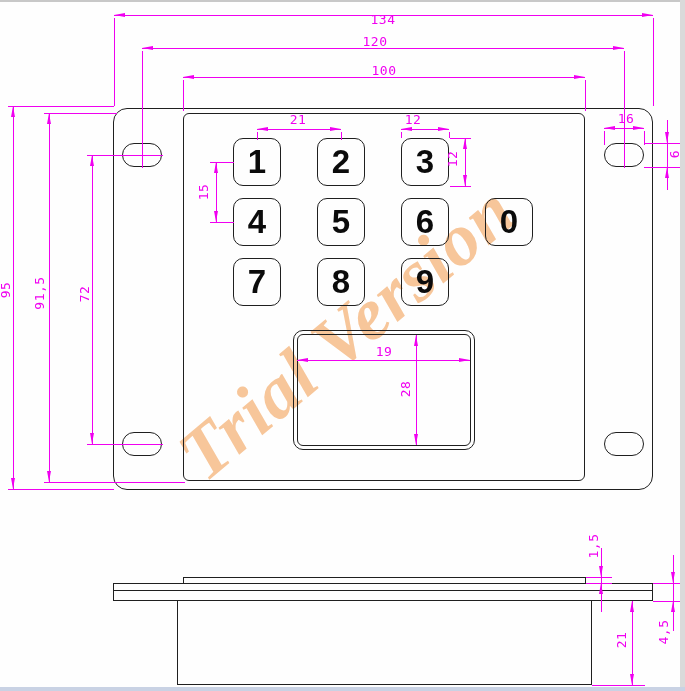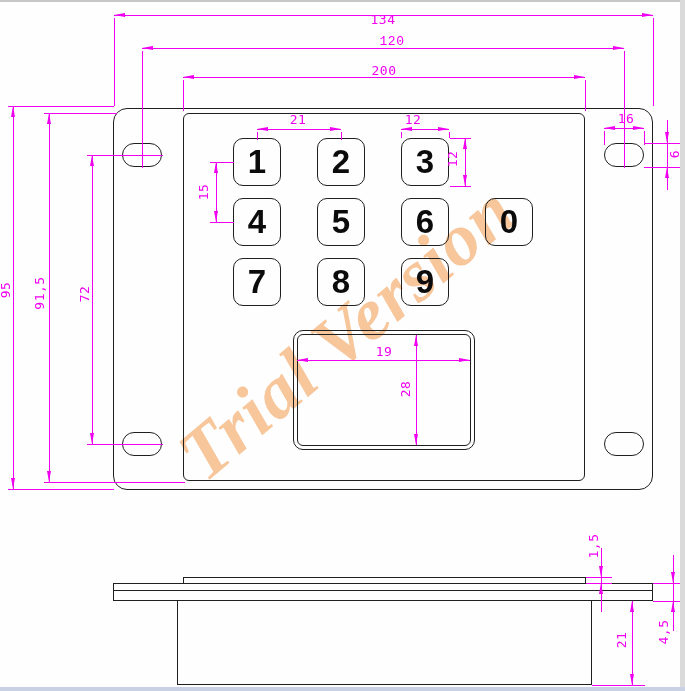--- a/index.html
+++ b/index.html
@@ -98,28 +98,28 @@
   <div class="aR" style="left:642px;top:13px;"></div>
   <div class="ext v" style="left:114px;top:18px;height:88px;"></div>
   <div class="ext v" style="left:653px;top:18px;height:88px;"></div>
   <div class="dt" style="left:353px;top:12px;">134</div>
 
   <div class="dl" style="left:142px;top:48px;width:482px;"></div>
   <div class="aL" style="left:142px;top:46px;"></div>
   <div class="aR" style="left:613px;top:46px;"></div>
   <div class="ext v" style="left:142px;top:51px;height:117px;"></div>
   <div class="ext v" style="left:624px;top:51px;height:117px;"></div>
-  <div class="dt" style="left:362px;top:34px;font-family:Liberation Mono, monospace;">120</div>
+  <div class="dt" style="left:345px;top:34px;">120</div>
 
   <div class="dl" style="left:183px;top:77px;width:402px;"></div>
   <div class="aL" style="left:183px;top:75px;"></div>
   <div class="aR" style="left:574px;top:75px;"></div>
   <div class="ext v" style="left:183px;top:80px;height:31px;"></div>
   <div class="ext v" style="left:585px;top:80px;height:31px;"></div>
-  <div class="dt" style="left:354px;top:63px;">200</div>
+  <div class="dt" style="left:354px;top:63px;">100</div>
 
   <div class="dv" style="left:13px;top:106px;height:383px;"></div>
   <div class="aU" style="left:11px;top:106px;"></div>
   <div class="aD" style="left:11px;top:478px;"></div>
   <div class="ext h" style="left:8px;top:106px;width:106px;"></div>
   <div class="ext h" style="left:8px;top:489px;width:106px;"></div>
   <div class="dt v" style="left:-24px;top:282px;">95</div>
 
   <div class="dv" style="left:49px;top:113px;height:369px;"></div>
   <div class="aU" style="left:47px;top:113px;"></div>

